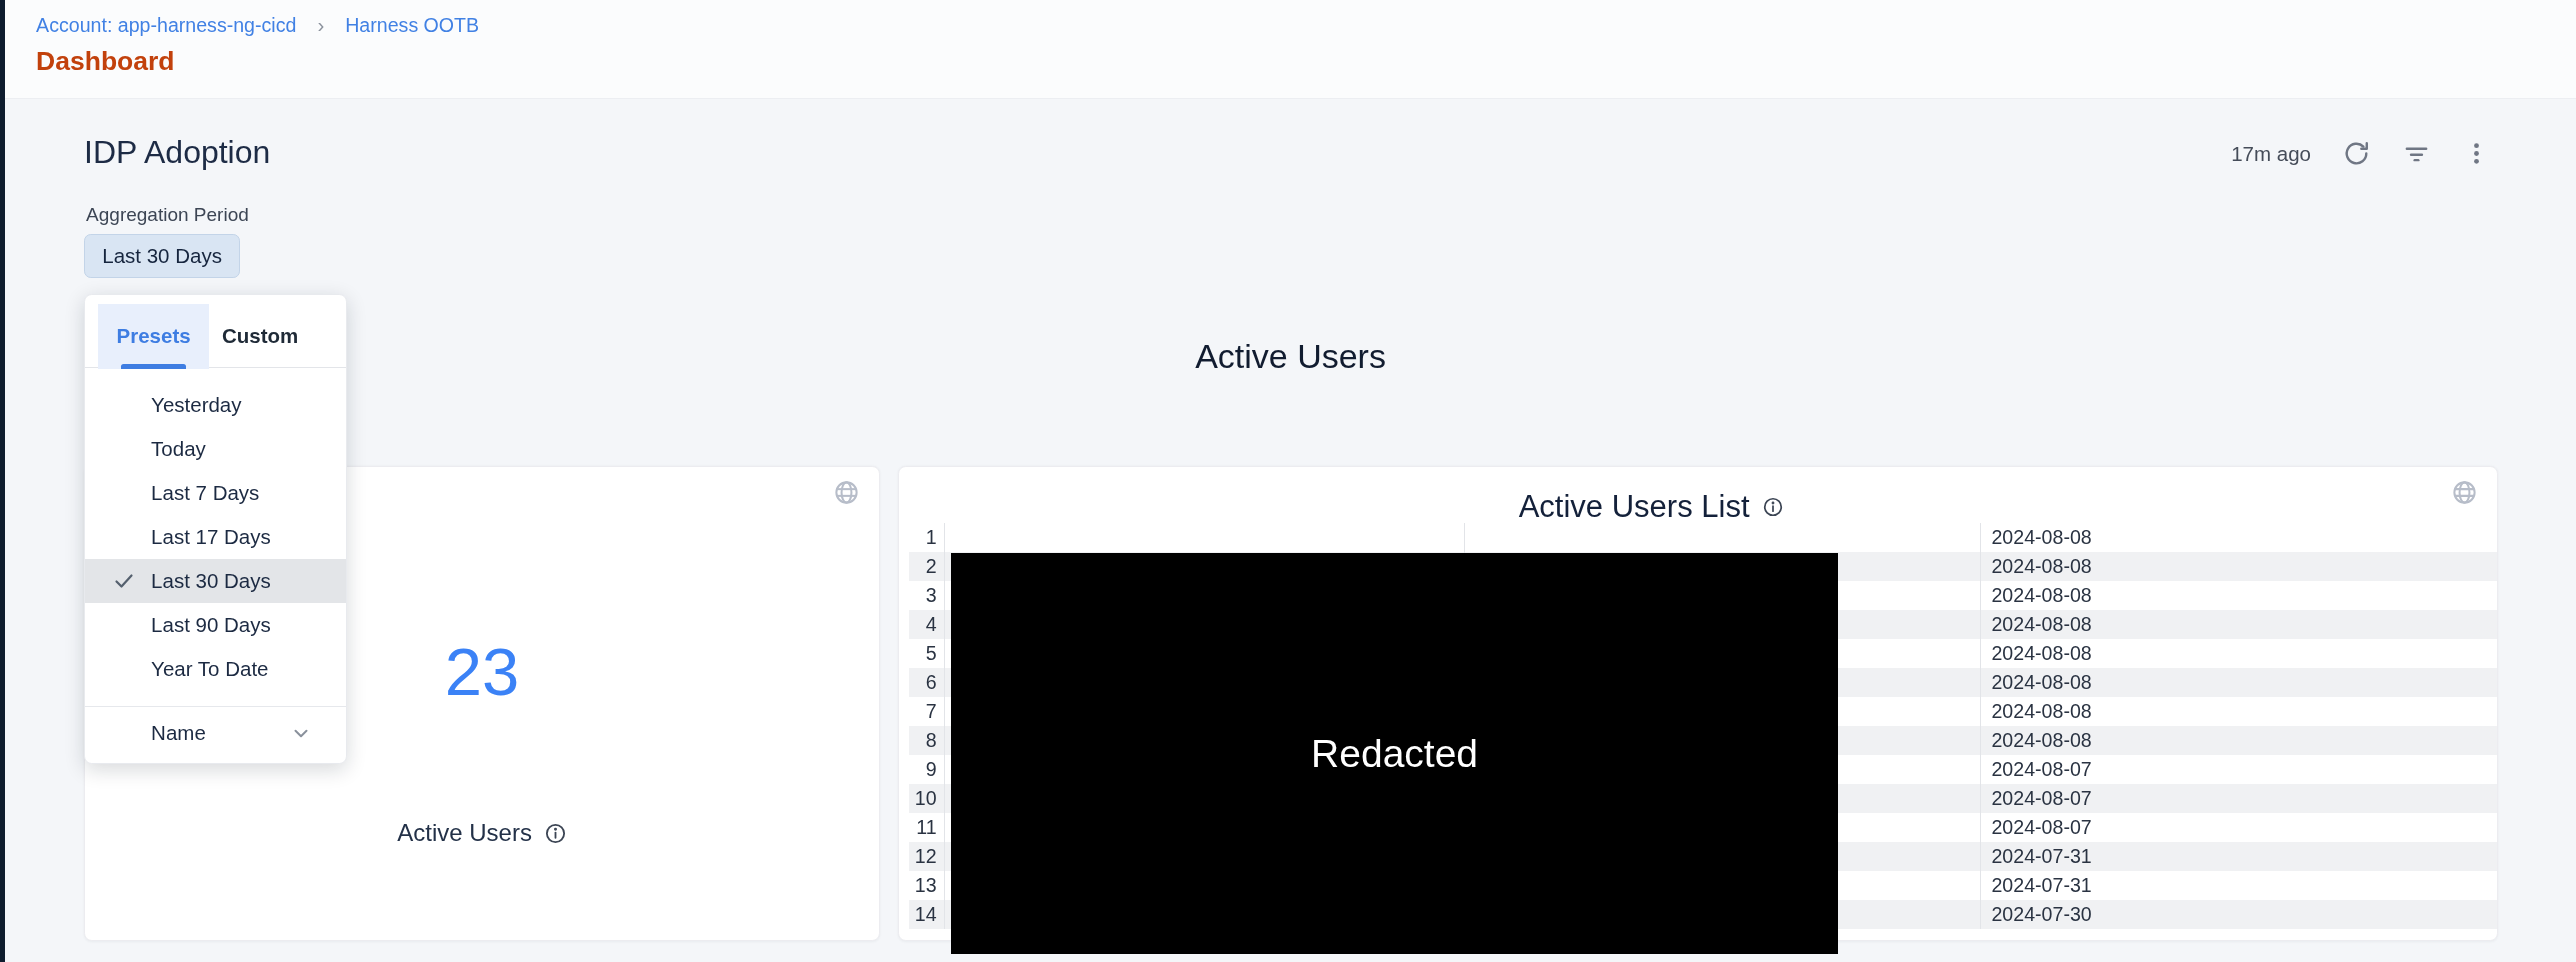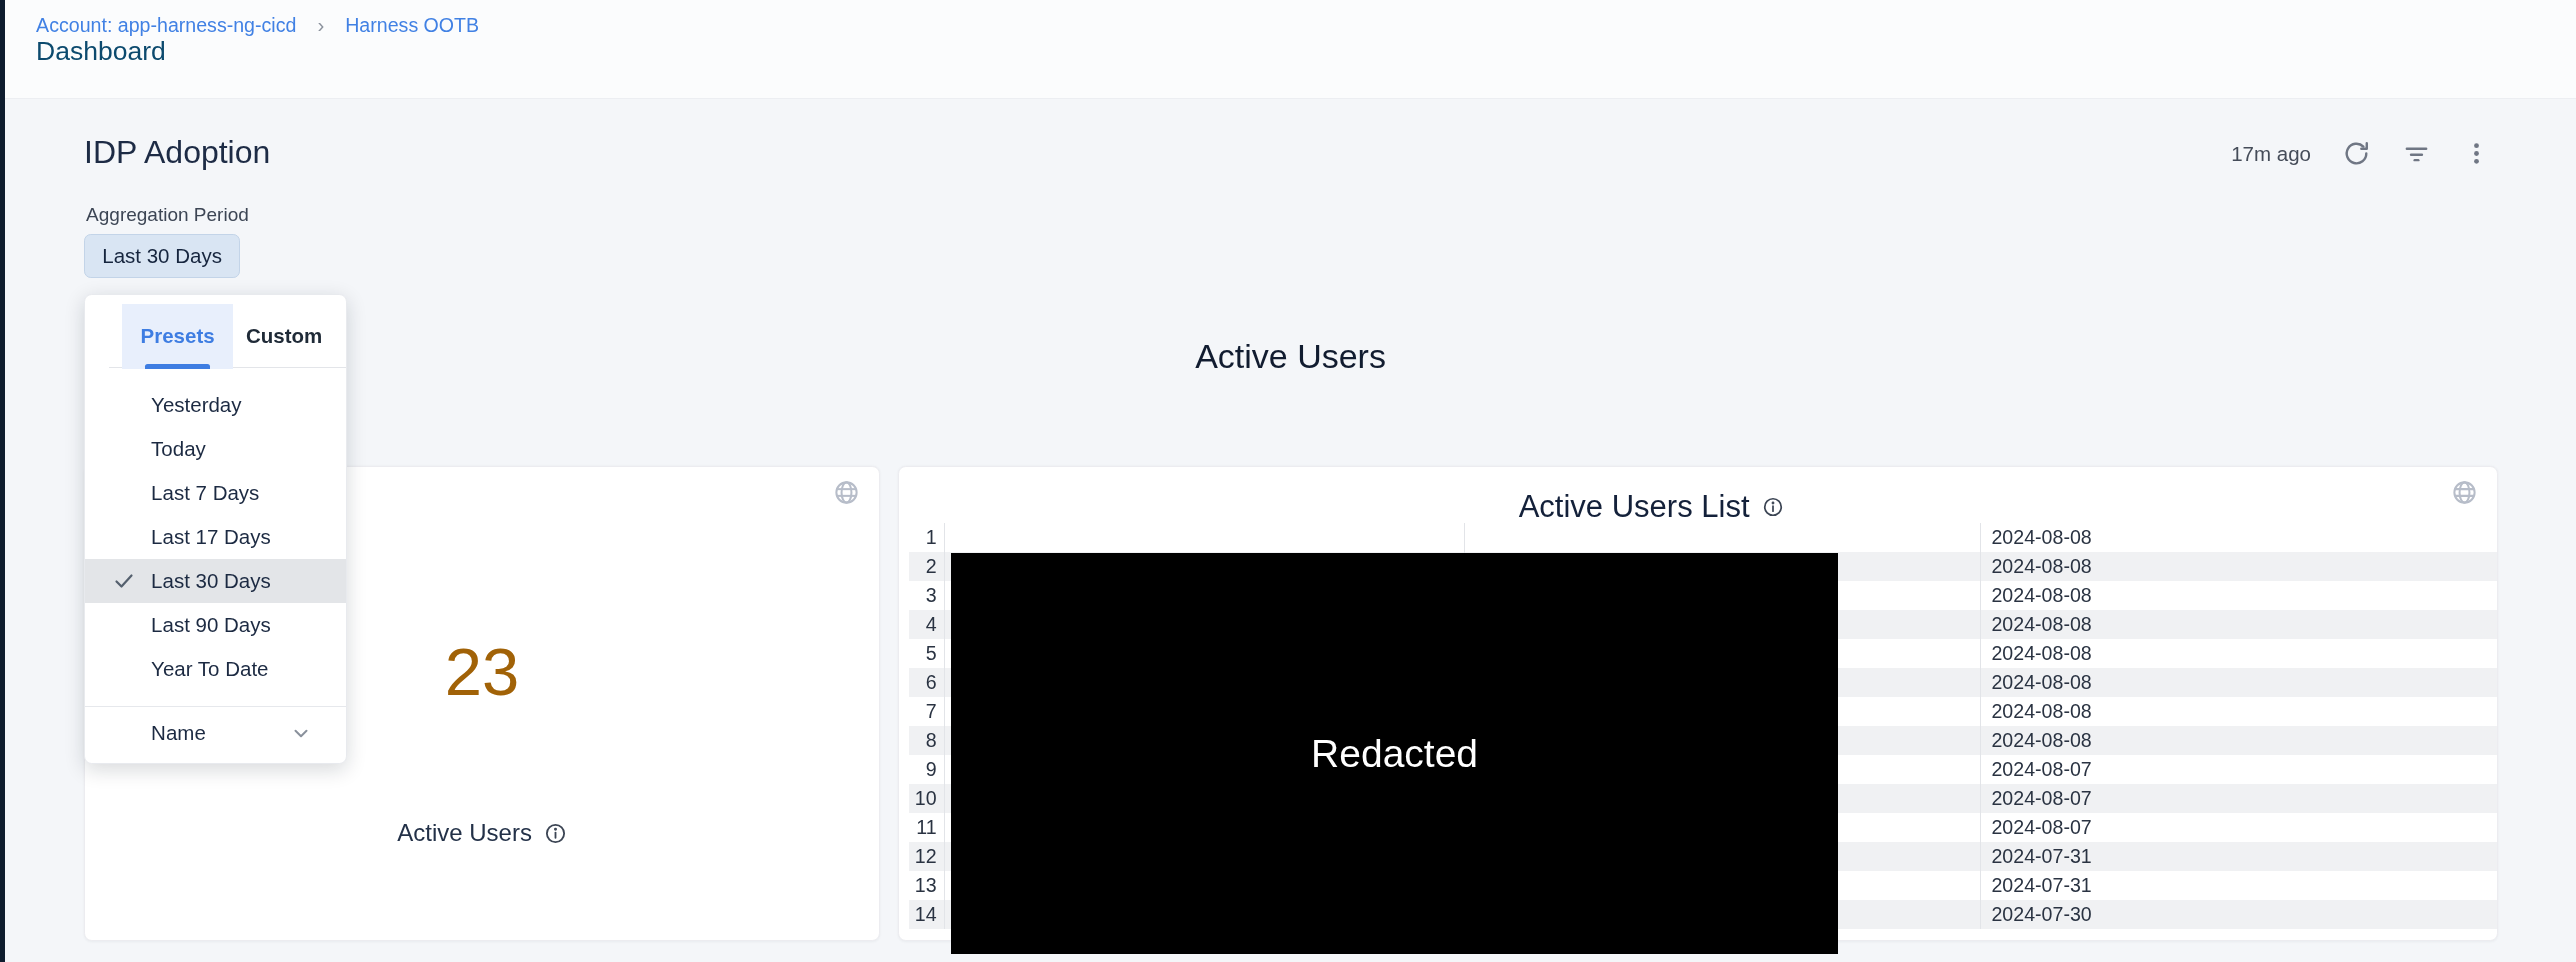--- a/index.html
+++ b/index.html
@@ -15,21 +15,21 @@
   .left-strip { position:absolute; left:0; top:0; width:5.1px; height:100%; background:#0e1c2e; z-index:30; }
 
   
   .page-header {
     position:absolute; left:5.1px; top:0; right:0; height:99px;
     background:#fbfcfd; border-bottom:0.9px solid #eceef2;
   }
   .breadcrumb { position:absolute; left:31px; top:13.7px; display:flex; align-items:center; gap:21px; font-size:19.6px; }
   .breadcrumb .crumb { color:#4181e4; cursor:pointer; }
   .breadcrumb .sep { color:#8a919c; font-size:20.5px; line-height:1; }
-  .page-title { position:absolute; left:31px; top:36px; font-size:26.5px; font-weight:normal; color:#0c4a6e; }
+  .page-title { position:absolute; left:31px; top:46px; font-size:26.5px; font-weight:bold; color:#c2410c; }
 
   
   .content { position:absolute; left:5.1px; top:100px; right:0; bottom:0; background:#f4f6f9; }
 
   .idp-title { position:absolute; left:79px; top:34px; font-size:32px; font-weight:500; color:#1d2b45; }
 
   .toolbar { position:absolute; top:39px; right:85px; display:flex; align-items:center; gap:31px; color:#6f7684; }
   .toolbar .updated { font-size:20.5px; color:#454c59; }
   .icon-btn { display:flex; align-items:center; justify-content:center; cursor:pointer; color:#6f7684; }
 
@@ -41,21 +41,21 @@
     font-size:20.5px; color:#16253e; cursor:pointer;
   }
 
   
   .dropdown {
     position:absolute; left:79px; top:194px; width:263px; height:470px;
     background:#ffffff; border:0.9px solid #e8eaee; border-radius:7.7px;
     box-shadow:0 5.1px 20.5px rgba(15,25,40,0.16); z-index:20;
     overflow:hidden;
   }
-  .tabs { position:relative; height:73px; border-bottom:0.9px solid #e3e5e9; padding-top:8.5px; padding-left:13px; display:flex;margin-left:24px; }
+  .tabs { position:relative; height:73px; border-bottom:0.9px solid #e3e5e9; padding-top:8.5px; padding-left:13px; display:flex; }
   .tab { height:65px; display:flex; align-items:center; justify-content:center; font-size:20.5px; cursor:pointer; position:relative; }
   .tab-presets { width:111px; background:#e8effc; color:#3e7de2; font-weight:bold; }
   .tab-presets::after { content:""; position:absolute; bottom:0; left:23px; width:65px; height:4.3px; border-radius:2.6px 2.6px 0 0; background:#3e7de2; }
   .tab-custom { width:102px; color:#1f2a37; font-weight:bold; }
 
   .options { padding-top:15.4px; }
   .option { position:relative; height:44px; display:flex; align-items:center; padding-left:66px; font-size:20.5px; color:#1c2a42; cursor:pointer; }
   .option .check { position:absolute; left:27px; top:50%; transform:translateY(-50%); visibility:hidden; color:#55606e; display:flex; }
   .option.selected { background:#e3e5e8; }
   .option.selected .check { visibility:visible; }
@@ -63,21 +63,21 @@
   .more-row { position:relative; margin-top:14.5px; border-top:0.9px solid #e6e8ec; height:54px; display:flex; align-items:center; padding-left:66px; font-size:20.5px; color:#1c2a42; cursor:pointer; }
   .more-row .chev { position:absolute; right:34px; color:#8a919c; display:flex; }
 
   .section-title { position:absolute; left:0; right:0; top:237px; text-align:center; font-size:34px; font-weight:500; color:#111c30; }
 
   
   .card { position:absolute; top:366px; background:#ffffff; border:0.9px solid #ececf0; border-radius:7.7px; box-shadow:0 0.9px 2.6px rgba(20,30,50,0.05); }
   .card .globe { position:absolute; top:12px; right:19px; color:#b7bdc9; }
 
   .card-single { left:79px; width:796px; height:475px; }
-  .single-value { position:absolute; left:0; right:0; top:166px; text-align:center; font-size:67px; font-weight:500; color:#a16207; }
+  .single-value { position:absolute; left:0; right:0; top:166px; text-align:center; font-size:67px; font-weight:500; color:#3b82f6; }
   .single-label { position:absolute; left:0; right:0; top:352px; display:flex; align-items:center; justify-content:center; gap:12px; font-size:24px; color:#233148; }
   .single-label .info { color:#3c4554; display:flex; }
 
   .card-table { left:893px; width:1600px; height:475px; overflow:hidden; }
   .table-title { position:absolute; left:0; right:94px; top:22px; display:flex; align-items:center; justify-content:center; gap:12px; font-size:31px; color:#14213a; }
   .table-title .info { color:#3c4554; display:flex; }
 
   .table { position:absolute; left:10.2px; right:0; top:56px; bottom:0; }
   .thead {
     position:relative; display:grid; grid-template-columns:35px 520px 516px 1fr; height:33px;

